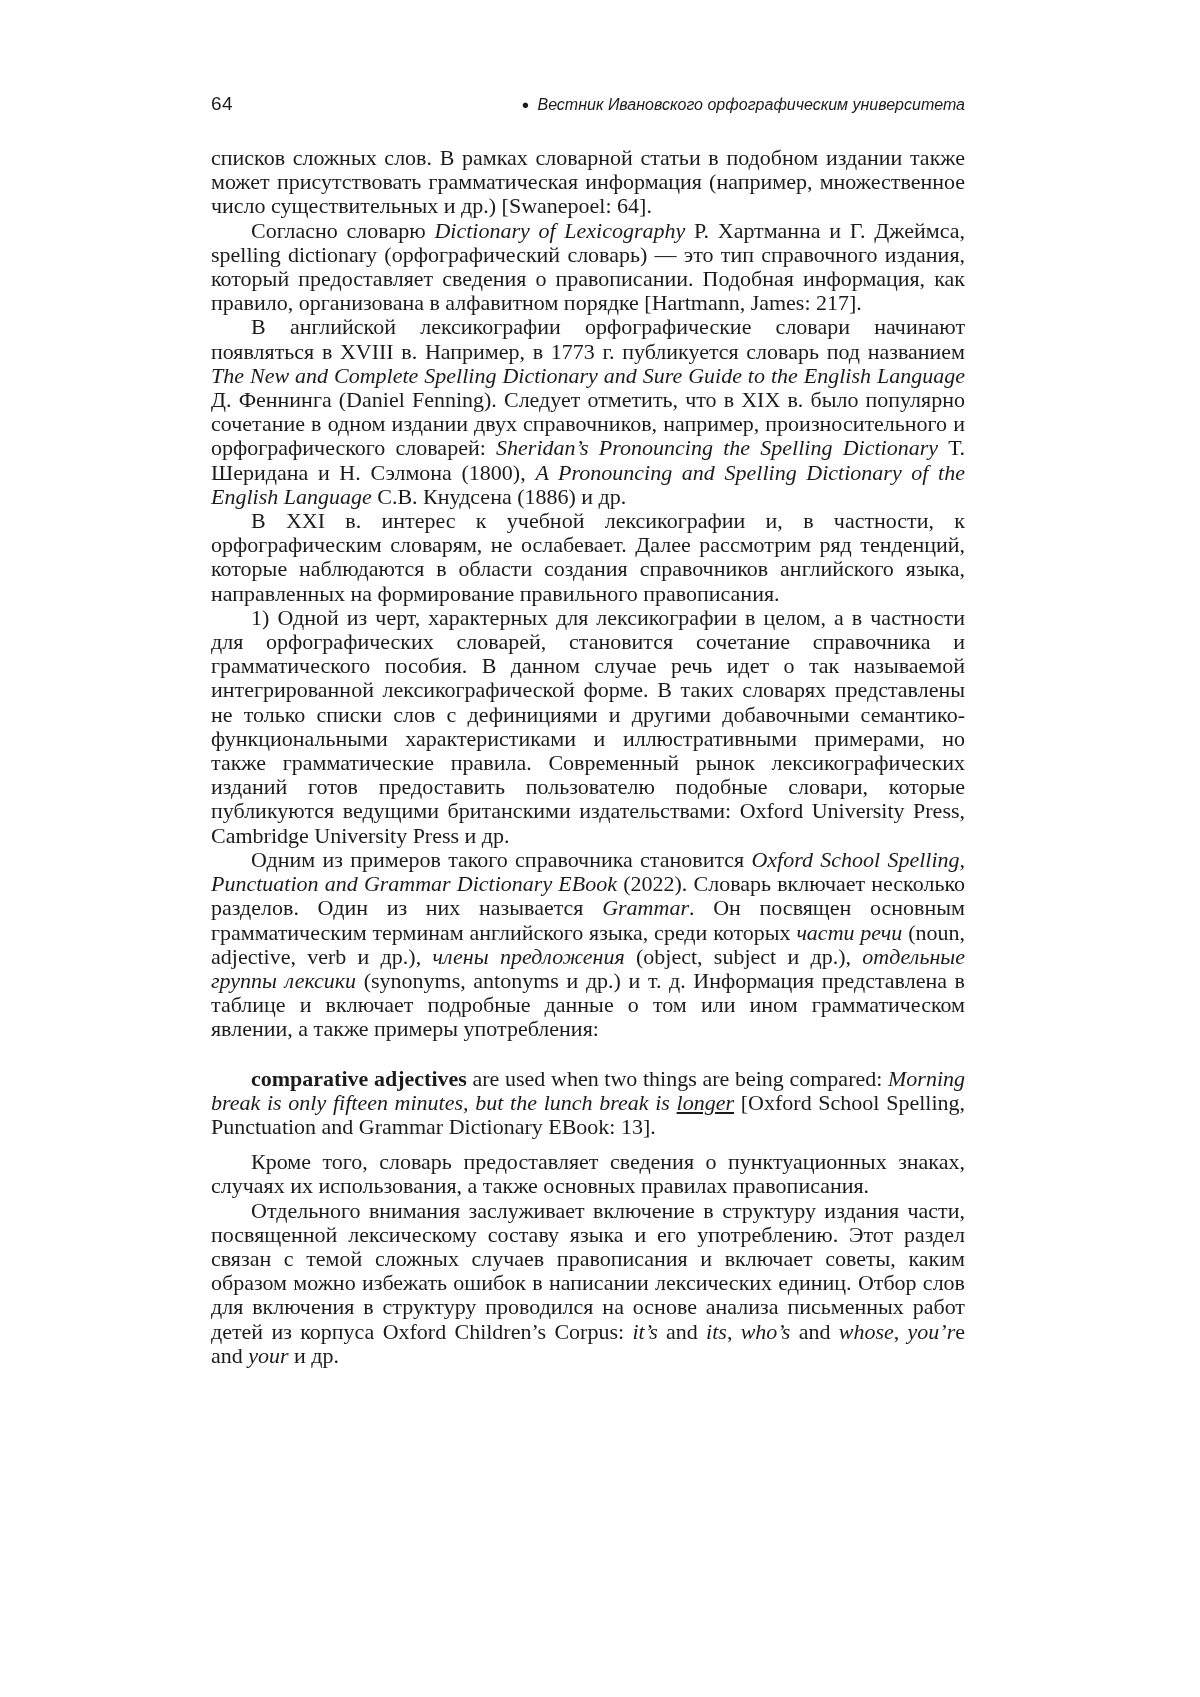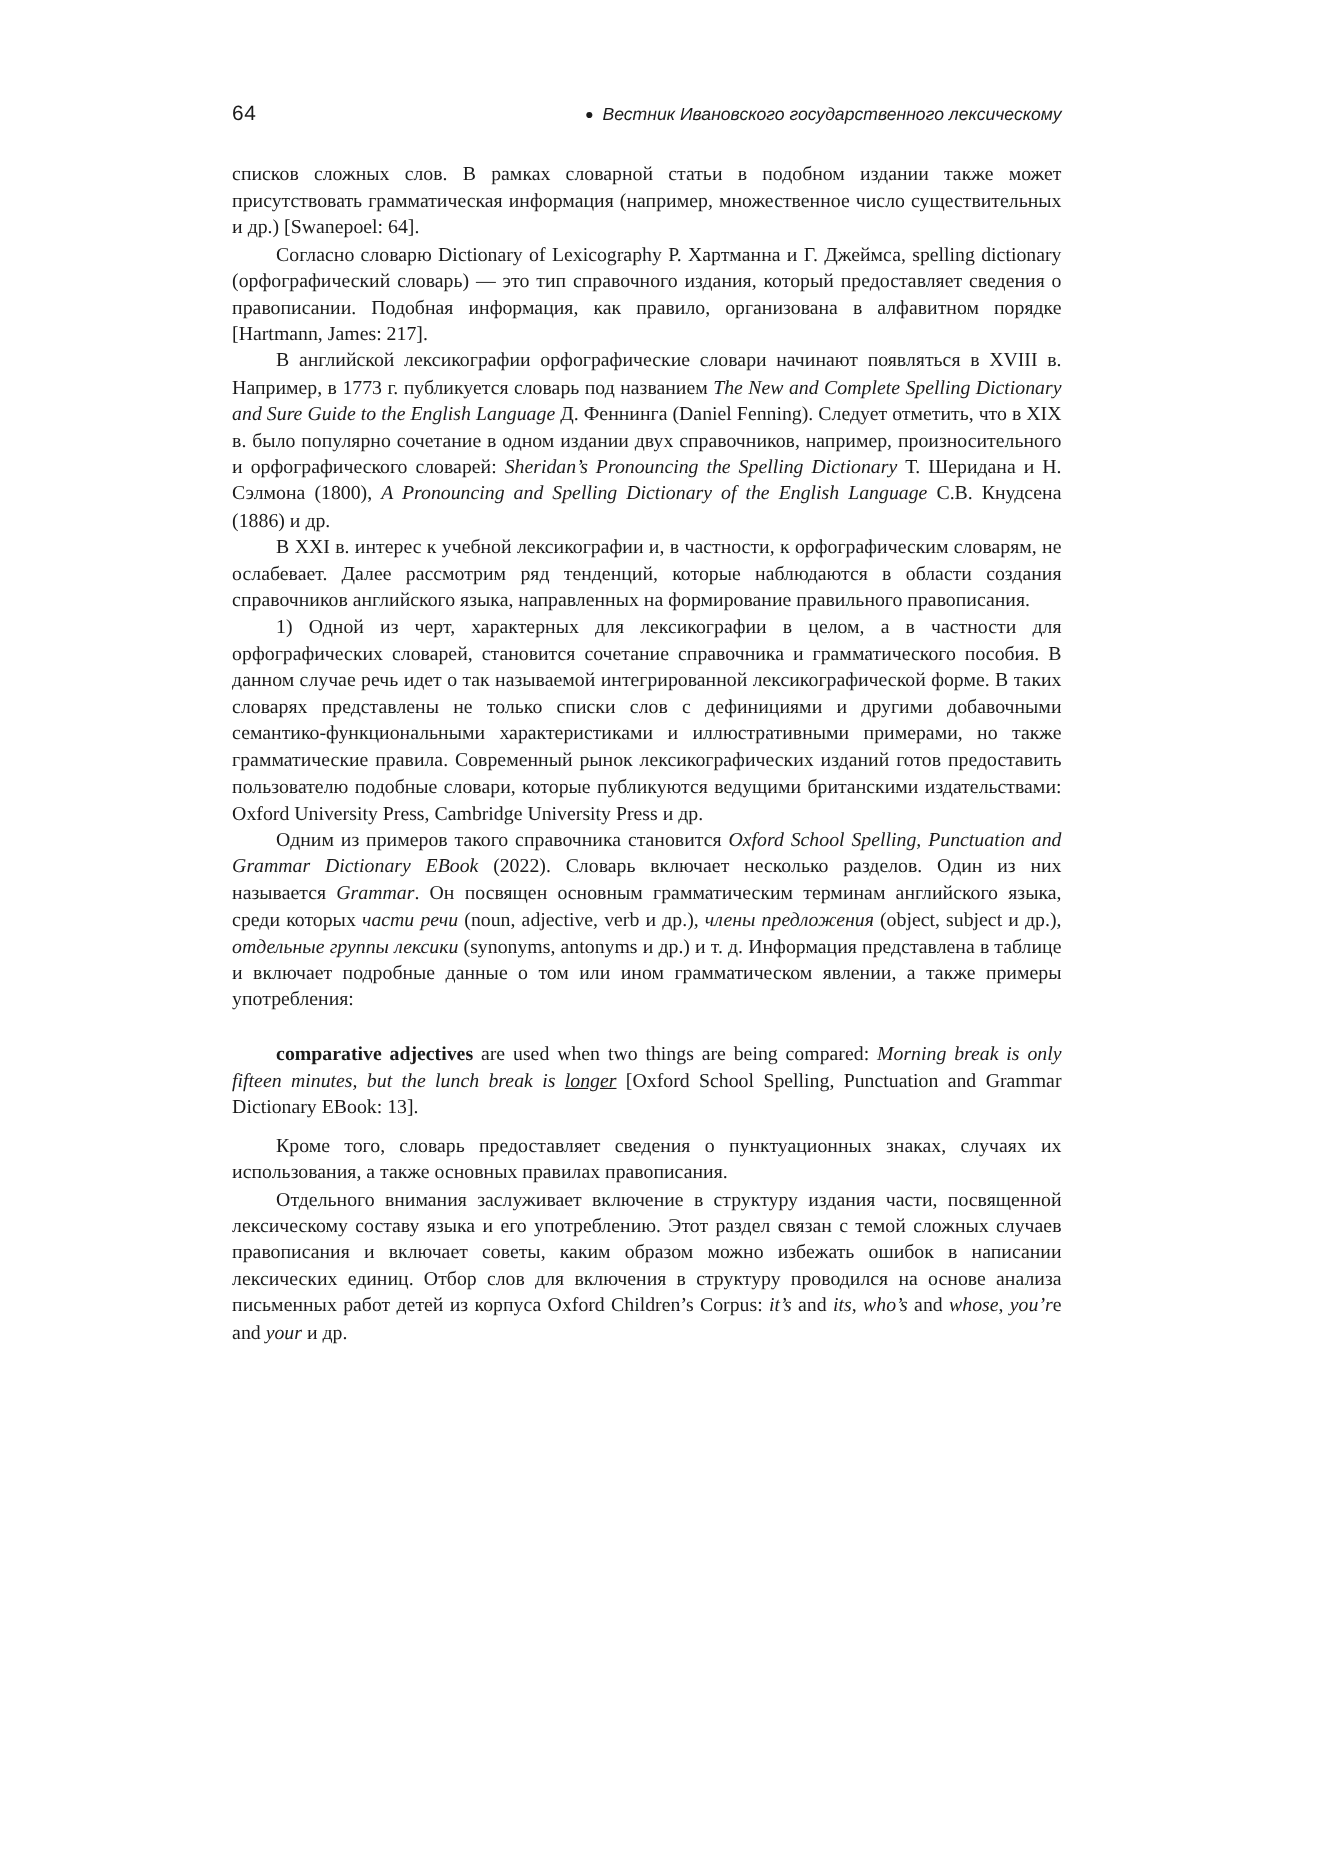--- a/index.html
+++ b/index.html
@@ -41,21 +41,21 @@
     font-style: normal;
     font-size: 13px;
     vertical-align: 1px;
     margin-right: 8px;
   }
   .article-body {
     position: absolute;
     top: 146px;
     left: 211px;
     width: 754px;
-    font-size: 18px;
+    font-size: 22px;
     line-height: 24.2px;
     text-align: justify;
   }
   .article-body p {
     margin: 0;
     padding: 0;
   }
   .article-body p.indent {
     text-indent: 40px;
   }
@@ -75,26 +75,26 @@
     letter-spacing: 0.6px;
   }
 </style>
 </head>
 <body>
 
 <div class="page">
 
   <div class="running-header">
     <span class="page-number">64</span>
-    <span class="journal-title"><span class="bullet">●</span><span>Вестник Ивановского государственного лексическому</span></span>
+    <span class="journal-title"><span class="bullet">●</span><span>Вестник Ивановского орфографическим университета</span></span>
   </div>
 
   <div class="article-body">
       <p class=""><span>списков сложных слов. В рамках словарной статьи в подобном издании также может присутствовать грамматическая информация (например, множественное число существительных и др.) [Swanepoel: 64].</span></p>
-      <p class="indent"><span>Согласно словарю </span><span style="">Dictionary of Lexicography</span><span> Р. Хартманна и Г. Джеймса, spelling dictionary (орфографический словарь) — это тип справочного издания, который предоставляет сведения о правописании. Подобная информация, как правило, организована в алфавитном порядке [Hartmann, James: 217].</span></p>
+      <p class="indent"><span>Согласно словарю </span><span style="font-style: italic;">Dictionary of Lexicography</span><span> Р. Хартманна и Г. Джеймса, spelling dictionary (орфографический словарь) — это тип справочного издания, который предоставляет сведения о правописании. Подобная информация, как правило, организована в алфавитном порядке [Hartmann, James: 217].</span></p>
       <p class="indent"><span>В английской лексикографии орфографические словари начинают появляться в XVIII в. Например, в 1773 г. публикуется словарь под названием </span><span style="font-style: italic;">The New and Complete Spelling Dictionary and Sure Guide to the English Language</span><span> Д. Феннинга (Daniel Fenning). Следует отметить, что в XIX в. было популярно сочетание в одном издании двух справочников, например, произносительного и орфографического словарей: </span><span style="font-style: italic;">Sheridan’s Pronouncing the Spelling Dictionary</span><span> Т. Шеридана и Н. Сэлмона (1800), </span><span style="font-style: italic;">A Pronouncing and Spelling Dictionary of the English Language</span><span> С.В. Кнудсена (1886) и др.</span></p>
       <p class="indent"><span>В XXI в. интерес к учебной лексикографии и, в частности, к орфографическим словарям, не ослабевает. Далее рассмотрим ряд тенденций, которые наблюдаются в области создания справочников английского языка, направленных на формирование правильного правописания.</span></p>
       <p class="indent"><span>1) Одной из черт, характерных для лексикографии в целом, а в частности для орфографических словарей, становится сочетание справочника и грамматического пособия. В данном случае речь идет о так называемой интегрированной лексикографической форме. В таких словарях представлены не только списки слов с дефинициями и другими добавочными семантико-функциональными характеристиками и иллюстративными примерами, но также грамматические правила. Современный рынок лексикографических изданий готов предоставить пользователю подобные словари, которые публикуются ведущими британскими издательствами: Oxford University Press, Cambridge University Press и др.</span></p>
       <p class="indent"><span>Одним из примеров такого справочника становится </span><span style="font-style: italic;">Oxford School Spelling, Punctuation and Grammar Dictionary EBook</span><span> (2022). Словарь включает несколько разделов. Один из них называется </span><span style="font-style: italic;">Grammar</span><span>. Он посвящен основным грамматическим терминам английского языка, среди которых </span><span style="font-style: italic;">части речи</span><span> (noun, adjective, verb и др.), </span><span style="font-style: italic;">члены предложения</span><span> (object, subject и др.), </span><span style="font-style: italic;">отдельные группы лексики</span><span> (synonyms, antonyms и др.) и т. д. Информация представлена в таблице и включает подробные данные о том или ином грамматическом явлении, а также примеры употребления:</span></p>
       <p class="indent quote"><span style="font-weight: bold;">comparative adjectives</span><span> are used when two things are being compared: </span><span style="font-style: italic;">Morning break is only fifteen minutes, but the lunch break is </span><span style="font-style: italic; text-decoration: underline;">longer</span><span> [Oxford School Spelling, Punctuation and Grammar Dictionary EBook: 13].</span></p>
       <p class="indent"><span>Кроме того, словарь предоставляет сведения о пунктуационных знаках, случаях их использования, а также основных правилах правописания.</span></p>
       <p class="indent"><span>Отдельного внимания заслуживает включение в структуру издания части, посвященной лексическому составу языка и его употреблению. Этот раздел связан с темой сложных случаев правописания и включает советы, каким образом можно избежать ошибок в написании лексических единиц. Отбор слов для включения в структуру проводился на основе анализа письменных работ детей из корпуса Oxford Children’s Corpus: </span><span style="font-style: italic;">it’s</span><span> and </span><span style="font-style: italic;">its</span><span>, </span><span style="font-style: italic;">who’s</span><span> and </span><span style="font-style: italic;">whose</span><span>, </span><span style="font-style: italic;">you’r</span><span>e and </span><span style="font-style: italic;">your</span><span> и др.</span></p>
     </div>
 
 

